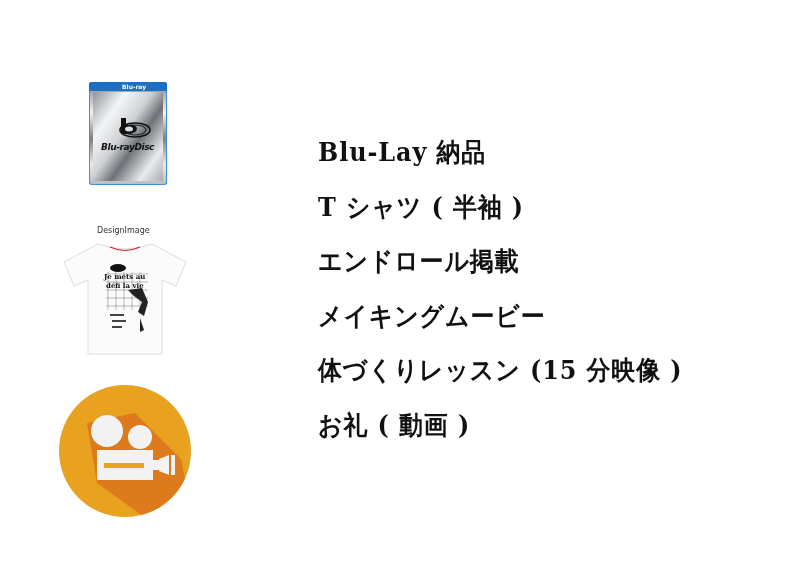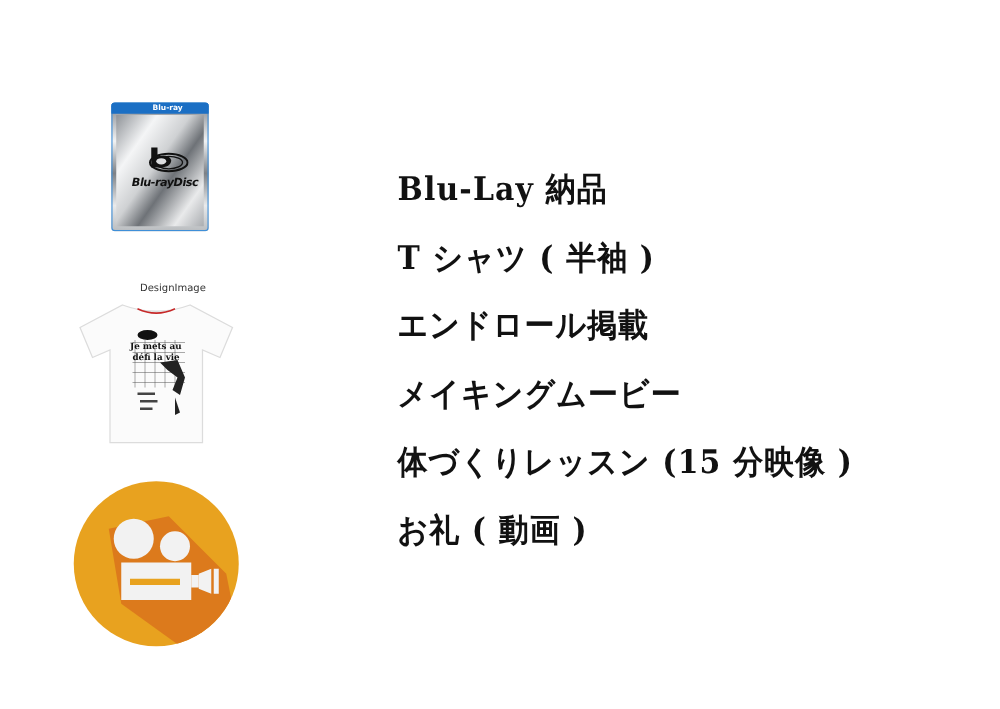--- a/index.html
+++ b/index.html
@@ -13,24 +13,24 @@
     background: linear-gradient(180deg, #1a6fc0 0%, #2d88d6 8%, #9fa3a8 8.5%, #f1f2f3 30%, #7d8186 55%, #e9eaeb 80%, #b9bcbf 100%);
     box-shadow: 0 0 0 1px #3f8fd8 inset;
   }
   .bd-top { position: absolute; left: 0; top: 0; width: 100%; height: 9px; background: #1b6fc4; }
   .bd-top-logo { position: absolute; left: 33px; top: 1px; color: #fff; font: bold 6px "DejaVu Sans", sans-serif; }
   .bd-face {
     position: absolute; left: 4px; top: 10px; right: 4px; bottom: 4px;
     background: linear-gradient(125deg, #8f9398 0%, #f4f5f6 25%, #cfd1d3 45%, #6e7277 60%, #e9eaeb 82%, #a9acb0 100%);
   }
   .bd-b { position: absolute; left: 22px; top: 24px; width: 36px; height: 24px; }
-  .bd-text { position: absolute; left: 8px; top: 50px; width: 62px; text-align: center;
+  .bd-text { position: absolute; left: 8px; top: 50px; width: 62px; text-align: left;
     font: italic bold 9px "DejaVu Sans", sans-serif; color: #111; letter-spacing: -0.4px; }
 
-  .tee-label { position: absolute; left: 112px; top: 226px; font: 8px "DejaVu Sans", sans-serif; color: #333; }
+  .tee-label { position: absolute; left: 97px; top: 226px; font: 8px "DejaVu Sans", sans-serif; color: #333; }
   .tee { position: absolute; left: 58px; top: 238px; width: 134px; height: 120px; }
 
   .cam { position: absolute; left: 57px; top: 383px; width: 136px; height: 136px; }
 
   .items { position: absolute; left: 318px; top: 132px; }
   .item {
     font-size: 26px; font-weight: bold; color: #111; height: 54.5px; line-height: 40px;
     letter-spacing: 1px; white-space: nowrap; transform: scaleX(0.92); transform-origin: left center;
   }
 </style>

